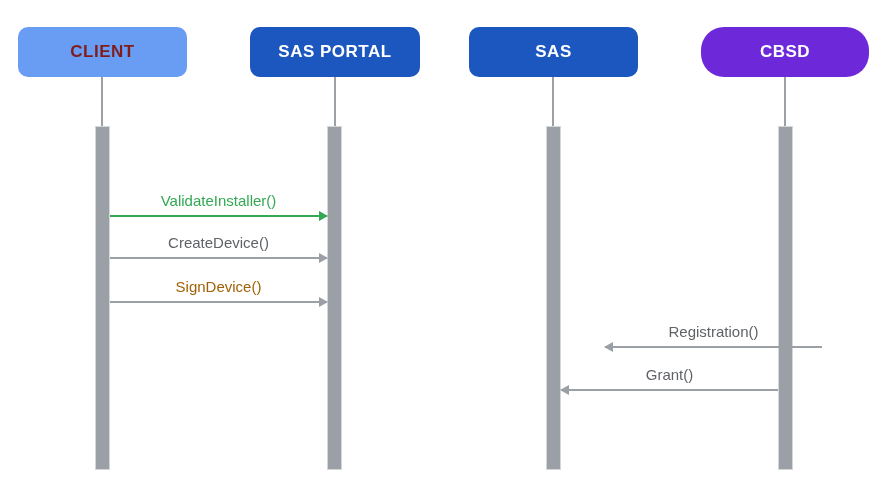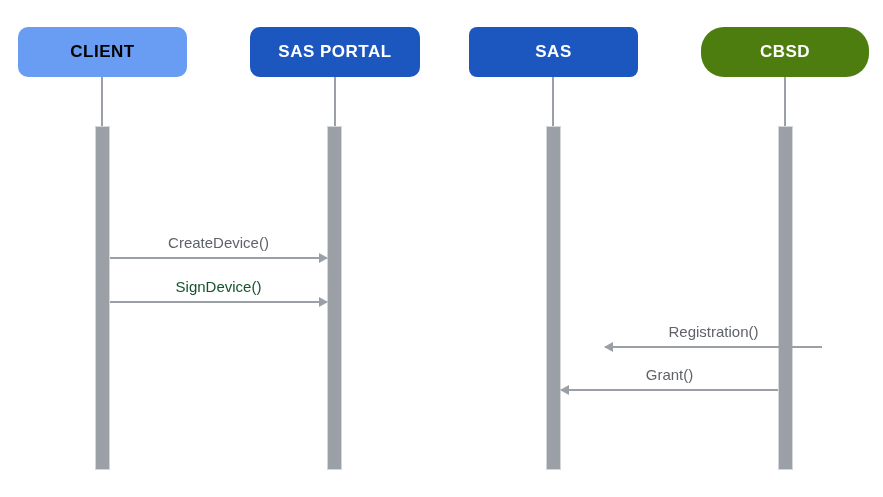--- a/index.html
+++ b/index.html
@@ -7,21 +7,21 @@
     position:relative;width:883px;height:497px;background:#fff;overflow:hidden;
     font-family:"Liberation Sans", sans-serif;
   }
   .actor-box{
     position:absolute;top:27px;height:50px;border-radius:10px;
     display:flex;align-items:center;justify-content:center;
     color:#fff;font-weight:bold;font-size:17px;letter-spacing:0.5px;
   }
   #actor0{left:18px;width:169px;}
   #actor1{left:250px;width:170px;}
-  #actor2{left:469px;width:169px;border-radius:8px;}
+  #actor2{left:469px;width:169px;}
   #actor3{left:701px;width:168px;}
 
   .lifeline{position:absolute;top:77px;height:49px;width:2px;background:#9AA0A6;}
   #life0{left:101px;} #life1{left:334px;} #life2{left:552px;} #life3{left:784px;}
 
   .activation-bar{
     position:absolute;top:126px;height:344px;width:15px;
     background:#9AA0A6;border:1px solid #d4d7da;box-sizing:border-box;
   }
   #bar0{left:95px;} #bar1{left:327px;} #bar2{left:546px;} #bar3{left:778px;}
@@ -44,54 +44,60 @@
   #m2{left:110px;top:234px;}
   #m3{left:110px;top:278px;}
   #m4{left:561px;top:323px;margin-left:44px;}
   #m5{left:561px;top:366px;}
 </style>
 </head>
 <body>
 
 <div class="canvas">
 
-  <div class="actor-box" id="actor0" style="background: rgb(105, 156, 243); color: #000000;">
+  <div class="actor-box" id="actor0" style="background: rgb(105, 156, 243); color: #7f1d1d;">
     <span>CLIENT</span>
   </div>
   <div class="actor-box" id="actor1" style="background: rgb(28, 87, 192); color: rgb(255, 255, 255);">
     <span>SAS PORTAL</span>
   </div>
   <div class="actor-box" id="actor2" style="background: rgb(28, 87, 192); color: rgb(255, 255, 255);">
     <span>SAS</span>
   </div>
-  <div class="actor-box" id="actor3" style="background: #4d7c0f; color: rgb(255, 255, 255); border-radius: 23px;">
+  <div class="actor-box" id="actor3" style="background: #6d28d9; color: rgb(255, 255, 255); border-radius: 23px;">
     <span>CBSD</span>
   </div>
 
   <div class="lifeline" id="life0" style="background: rgb(154, 160, 166);"></div>
   <div class="lifeline" id="life1" style="background: rgb(154, 160, 166);"></div>
   <div class="lifeline" id="life2" style="background: rgb(154, 160, 166);"></div>
   <div class="lifeline" id="life3" style="background: rgb(154, 160, 166);"></div>
 
   <div class="activation-bar" id="bar0" style="background: rgb(154, 160, 166);"></div>
   <div class="activation-bar" id="bar1" style="background: rgb(154, 160, 166);"></div>
   <div class="activation-bar" id="bar2" style="background: rgb(154, 160, 166);"></div>
   <div class="activation-bar" id="bar3" style="background: rgb(154, 160, 166);"></div>
 
 
+  <div class="msg" id="m1">
+    <span class="lbl" style="color: rgb(52, 168, 83);">ValidateInstaller()</span>
+    <div class="line" style="background: rgb(52, 168, 83);">
+      <div class="ah-r" style="border-left-color: rgb(52, 168, 83);"></div>
+    </div>
+  </div>
 
   <div class="msg" id="m2">
     <span class="lbl" style="color: rgb(95, 99, 104);">CreateDevice()</span>
     <div class="line" style="background: rgb(154, 160, 166);">
       <div class="ah-r" style="border-left-color: rgb(154, 160, 166);"></div>
     </div>
   </div>
 
   <div class="msg" id="m3">
-    <span class="lbl" style="color: #14532d;">SignDevice()</span>
+    <span class="lbl" style="color: #a16207;">SignDevice()</span>
     <div class="line" style="background: rgb(154, 160, 166);">
       <div class="ah-r" style="border-left-color: rgb(154, 160, 166);"></div>
     </div>
   </div>
 
   <div class="msg" id="m4">
     <span class="lbl" style="color: rgb(95, 99, 104);">Registration()</span>
     <div class="line" style="background: rgb(154, 160, 166);">
       <div class="ah-l" style="border-right-color: rgb(154, 160, 166);"></div>
     </div>

